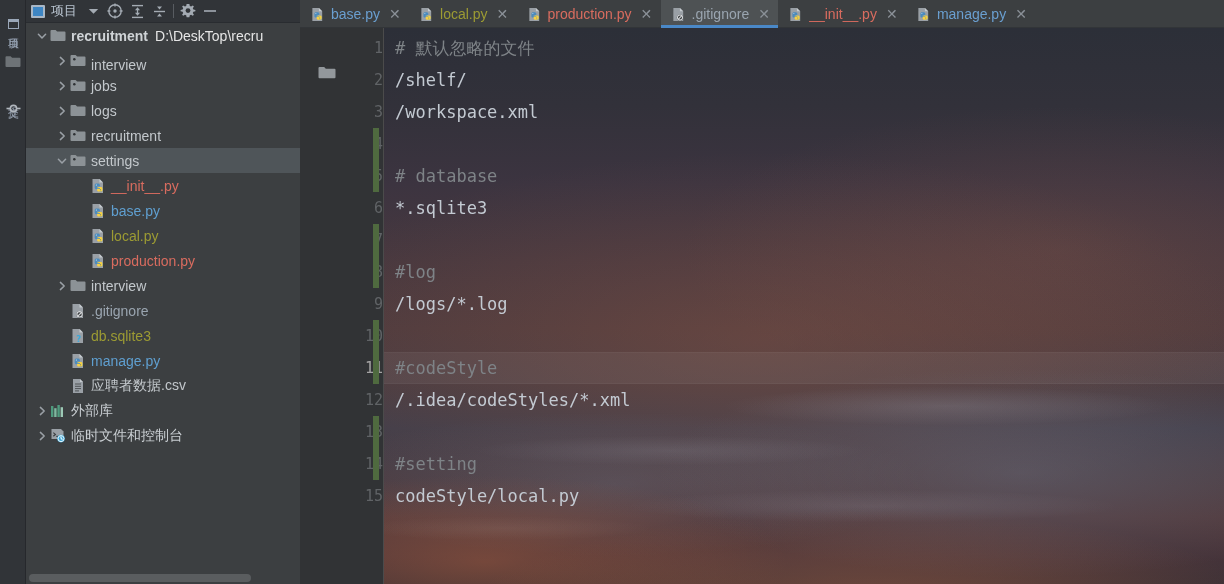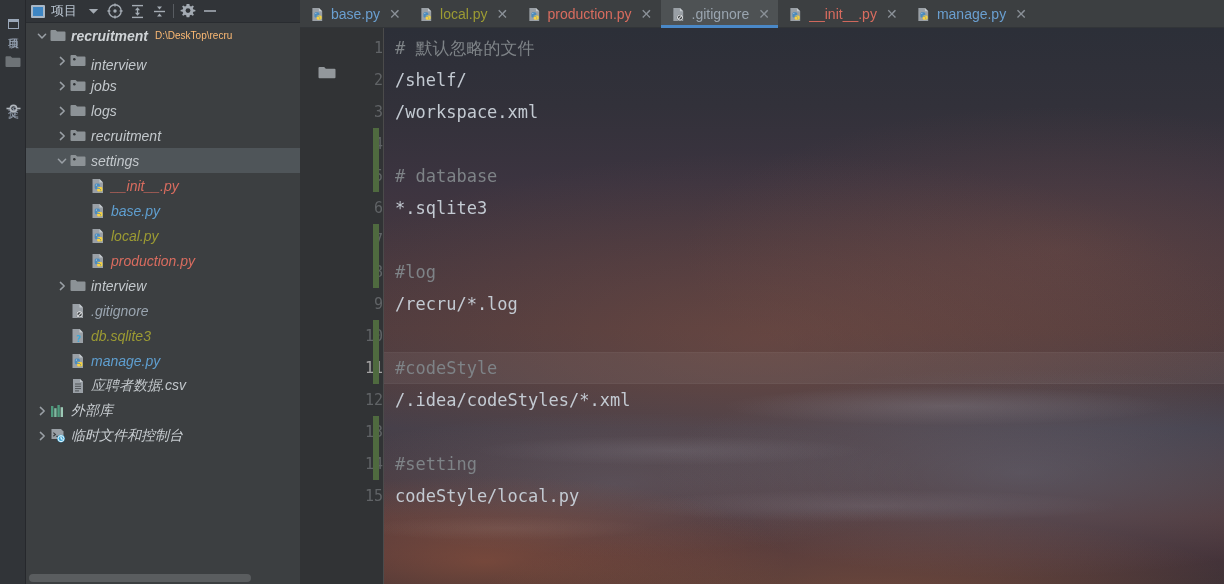--- a/index.html
+++ b/index.html
@@ -100,22 +100,22 @@
     width: 14px; height: 25px;
     display: flex; align-items: center; justify-content: center;
     flex: 0 0 14px;
   }
   .arrow svg { display:block; }
   .nicon {
     width: 18px; height: 25px;
     display: flex; align-items: center; justify-content: center;
     flex: 0 0 18px; margin-right: 4px;
   }
-  .nlabel { font-size: 14px; font-style: italic; }
-  .npath { font-size: 10px; color: #fdba74; margin-left: 7px; }
+  .nlabel { font-size: 14px; }
+  .npath { font-size: 14px; color: #e5e5e5; margin-left: 7px; }
   .c-root { color: #cfd3d6; font-weight: bold; }
   .c-dir  { color: #c3c8cc; }
   .c-py-blue { color: #5f9fd0; }
   .c-py-olive { color: #9c9b33; }
   .c-py-red { color: #d96c5f; }
   .c-gitignore { color: #9aa5b0; }
   .c-sqlite { color: #9c9b33; }
   .c-csv { color: #c3c8cc; }
   .c-plain { color: #c9ced2; }
 
@@ -712,21 +712,21 @@
 
       <div id="code-layer">
           <div class="codeline c-comment" style="top: 4px;"># 默认忽略的文件</div>
           <div class="codeline c-text" style="top: 36px;">/shelf/</div>
           <div class="codeline c-text" style="top: 68px;">/workspace.xml</div>
           <div class="codeline c-text" style="top: 100px;"></div>
           <div class="codeline c-comment" style="top: 132px;"># database</div>
           <div class="codeline c-text" style="top: 164px;">*.sqlite3</div>
           <div class="codeline c-text" style="top: 196px;"></div>
           <div class="codeline c-comment" style="top: 228px;">#log</div>
-          <div class="codeline c-text" style="top: 260px;">/recru/*.log</div>
+          <div class="codeline c-text" style="top: 260px;">/logs/*.log</div>
           <div class="codeline c-text" style="top: 292px;"></div>
           <div class="codeline c-comment" style="top: 324px;">#codeStyle</div>
           <div class="codeline c-text" style="top: 356px;">/.idea/codeStyles/*.xml</div>
           <div class="codeline c-text" style="top: 388px;"></div>
           <div class="codeline c-comment" style="top: 420px;">#setting</div>
           <div class="codeline c-text" style="top: 452px;">codeStyle/local.py</div>
         </div>
 
     </div>
   </div>

